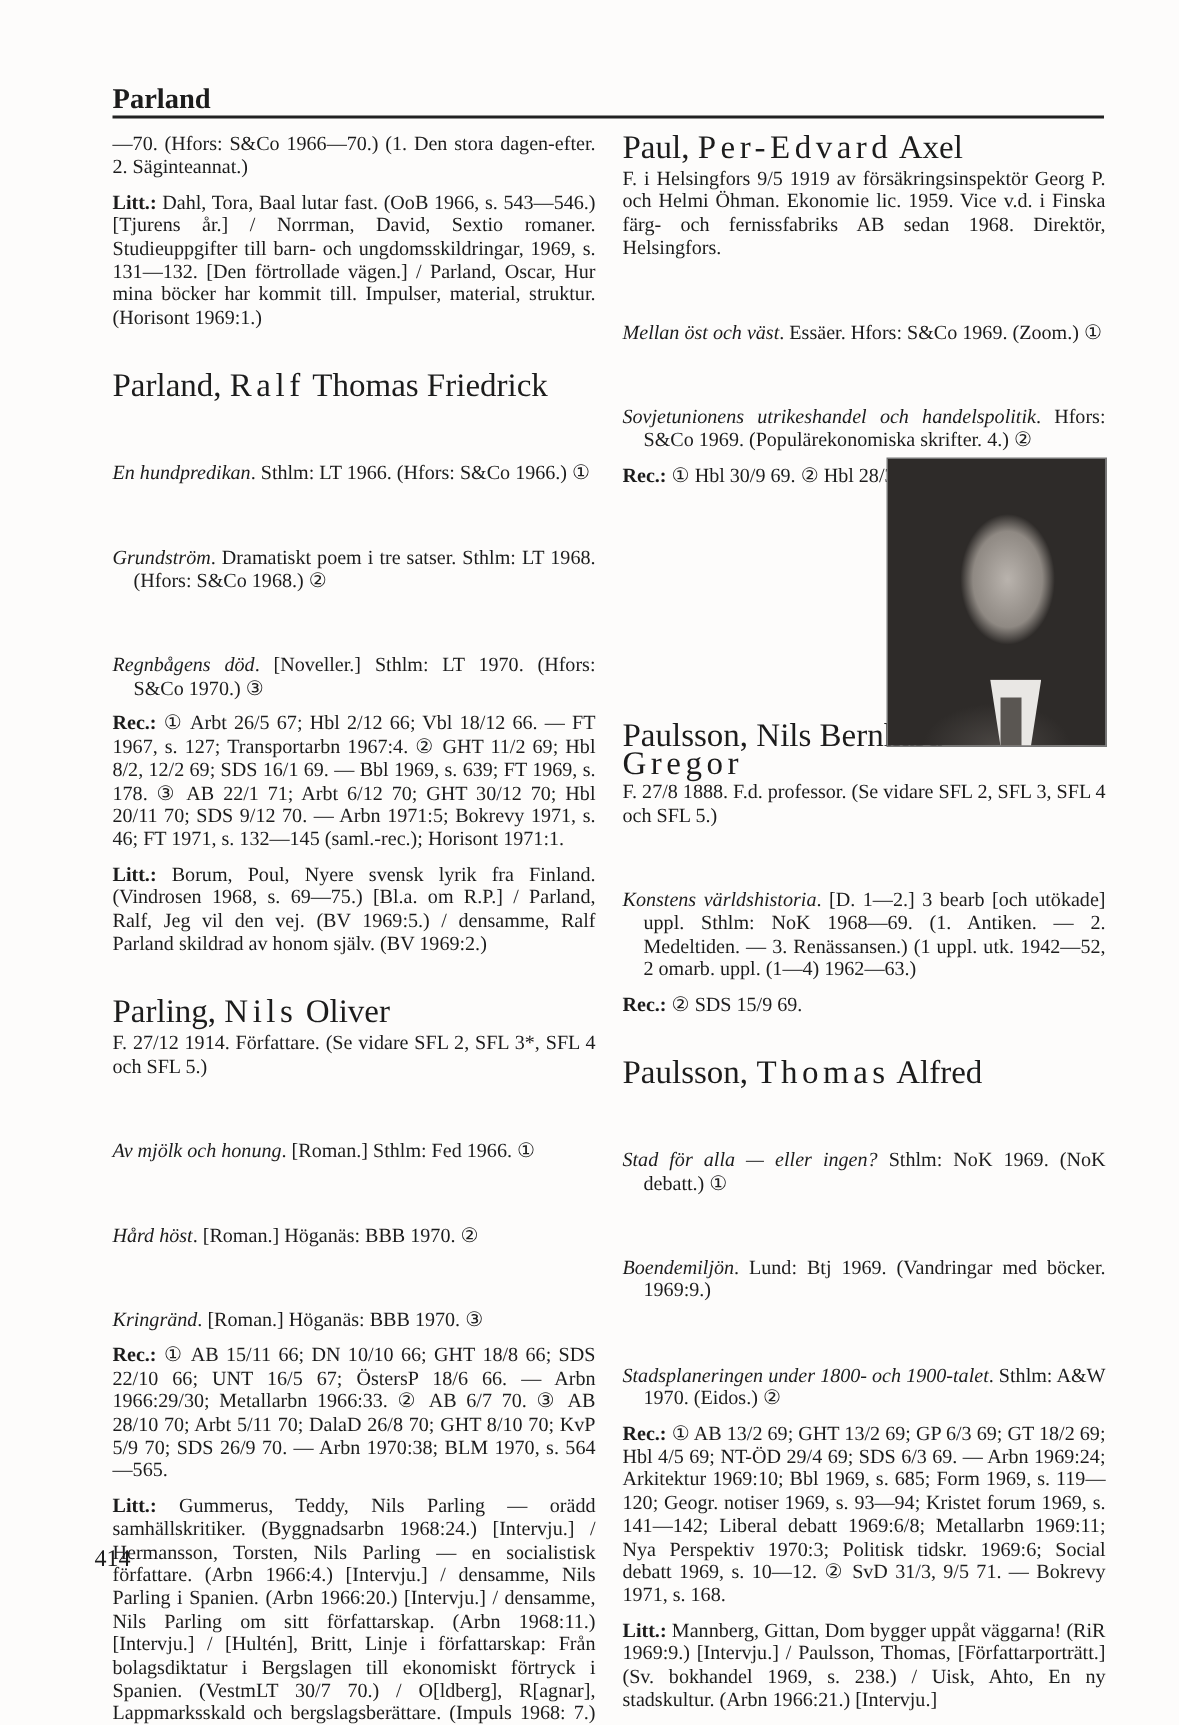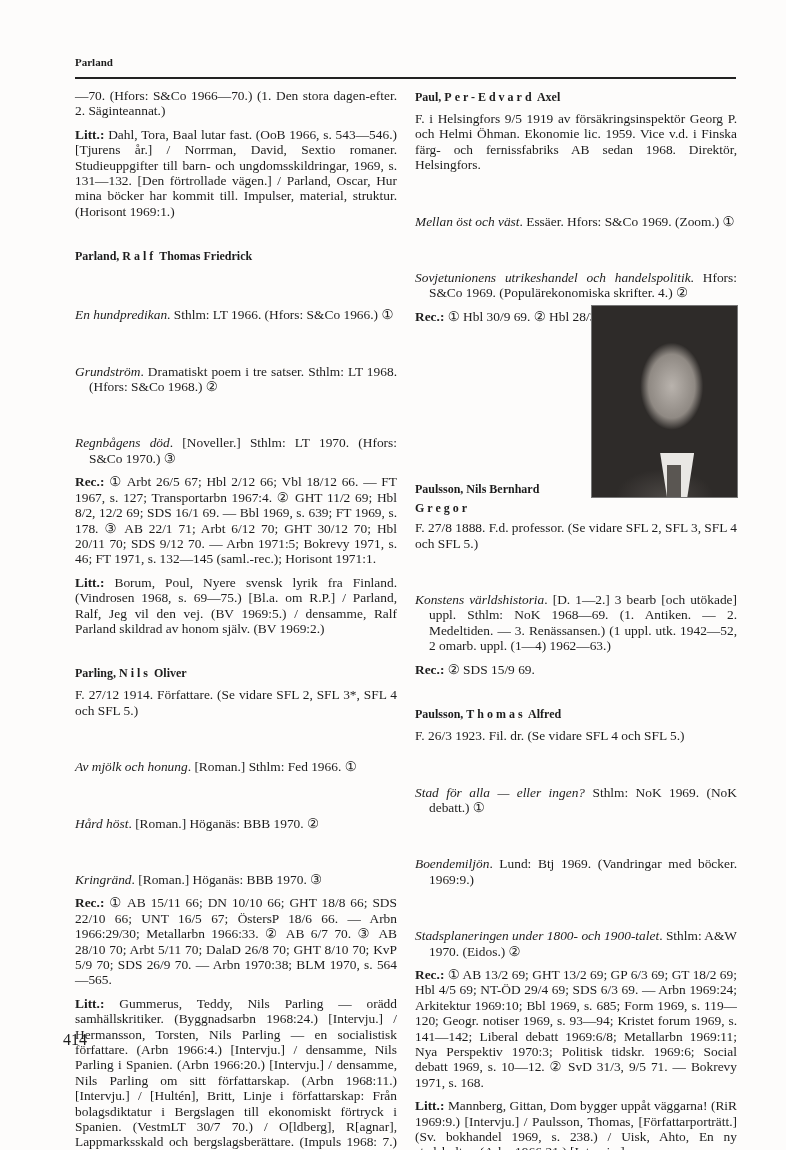--- a/index.html
+++ b/index.html
@@ -1,25 +1,25 @@
 <!DOCTYPE html>
 <html><head>
 <meta charset="utf-8">
 <style>
   html, body { margin:0; padding:0; }
   body { width:786px; height:1150px; background:#fdfcfb; position:relative; overflow:hidden;
          font-family:"Liberation Serif", "DejaVu Serif", serif; color:#1c1c1c; }
-  .running-head { position:absolute; left:75px; top:56px; font-weight:bold; font-size:11px; }
+  .running-head { position:absolute; left:75px; top:56px; font-weight:bold; font-size:19px; }
   .head-rule { position:absolute; left:75px; top:77px; width:661px; height:2px; background:#222; }
   .col { position:absolute; top:88px; width:322px; font-size:13.4px; line-height:15.4px; }
   .col.left { left:75px; }
   .col.right { left:415px; }
   p { margin:0; text-align:justify; }
   .para { margin-bottom:8px; }
-  .entry-head { font-weight:bold; font-size:12px; line-height:19px; margin:0 0 4px 0; }
+  .entry-head { font-weight:normal; font-size:22px; line-height:19px; margin:0 0 4px 0; }
   .sp { letter-spacing:3px; }
   .work { padding-left:14px; text-indent:-14px; text-align:justify;margin-top:41px; }
   .work i { font-style:italic; }
   .lbl { font-weight:bold; }
   .gap-entry { height:20px; }
   .photo { position:absolute; left:591px; top:305px; width:145px; height:191px;
            background:
             radial-gradient(ellipse 42px 58px at 55% 42%, #b9b3ad 0%, #8f8983 55%, rgba(0,0,0,0) 75%),
             radial-gradient(ellipse 70px 40px at 50% 100%, #4a4643 0%, #2e2b29 70%),
             linear-gradient(90deg,#3a3633 0%, #6b6662 30%, #8a8580 70%, #d8d5d2 88%, #6c6864 100%);
@@ -84,21 +84,20 @@
     <p class="para">F. 27/8 1888. F.d. professor. (Se vidare SFL 2, SFL 3, SFL 4 och SFL 5.)</p>
     <div class="para">
       <p class="work"><i>Konstens världshistoria</i><span>. [D. 1—2.] 3 bearb [och utökade] uppl. Sthlm: NoK 1968—69. (1. Antiken. — 2. Medeltiden. — 3. Renässansen.) (1 uppl. utk. 1942—52, 2 omarb. uppl. (1—4) 1962—63.)</span></p>
     </div>
     <p class="para"><span class="lbl">Rec.:</span> <span>② SDS 15/9 69.</span></p>
   </div>
   <div class="gap-entry"></div>
 
   <div>
     <p class="entry-head"><span>Paulsson,</span> <span class="sp">Thomas</span> <span>Alfred</span></p>
-    <p class="para">F. 26/3 1923. Fil. dr. (Se vidare SFL 4 och SFL 5.)</p>
     <div class="para">
       <p class="work"><i>Stad för alla — eller ingen?</i><span> Sthlm: NoK 1969. (NoK debatt.) ①</span></p>
       <p class="work"><i>Boendemiljön</i><span>. Lund: Btj 1969. (Vandringar med böcker. 1969:9.)</span></p>
       <p class="work"><i>Stadsplaneringen under 1800- och 1900-talet</i><span>. Sthlm: A&amp;W 1970. (Eidos.) ②</span></p>
     </div>
     <p class="para"><span class="lbl">Rec.:</span> <span>① AB 13/2 69; GHT 13/2 69; GP 6/3 69; GT 18/2 69; Hbl 4/5 69; NT-ÖD 29/4 69; SDS 6/3 69. — Arbn 1969:24; Arkitektur 1969:10; Bbl 1969, s. 685; Form 1969, s. 119—120; Geogr. notiser 1969, s. 93—94; Kristet forum 1969, s. 141—142; Liberal debatt 1969:6/8; Metallarbn 1969:11; Nya Perspektiv 1970:3; Politisk tidskr. 1969:6; Social debatt 1969, s. 10—12. ② SvD 31/3, 9/5 71. — Bokrevy 1971, s. 168.</span></p>
     <p class="para"><span class="lbl">Litt.:</span> <span>Mannberg, Gittan, Dom bygger uppåt väggarna! (RiR 1969:9.) [Intervju.] / Paulsson, Thomas, [Författarporträtt.] (Sv. bokhandel 1969, s. 238.) / Uisk, Ahto, En ny stadskultur. (Arbn 1966:21.) [Intervju.]</span></p>
   </div>
 </div>
 

